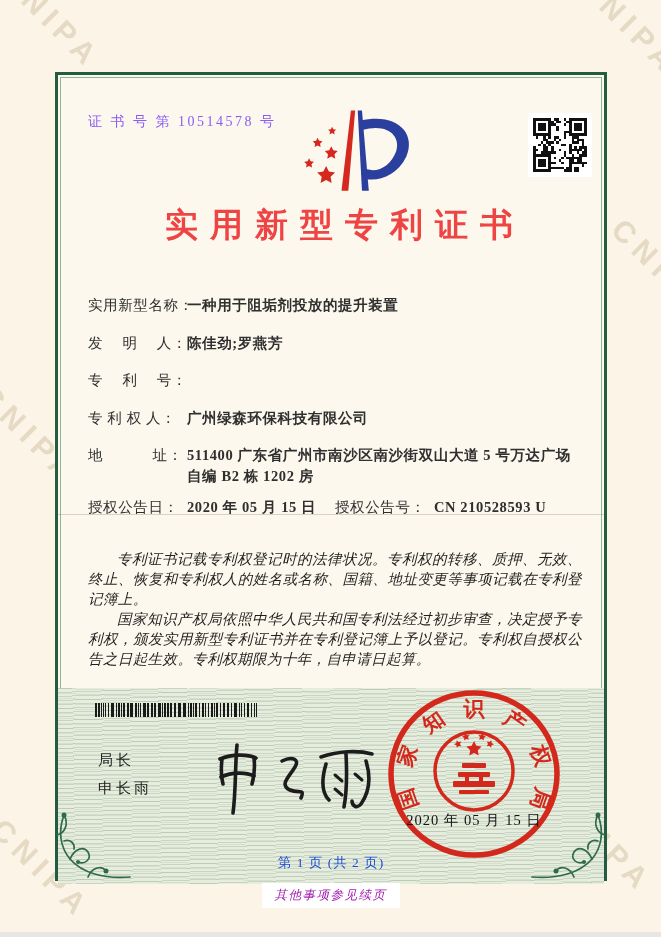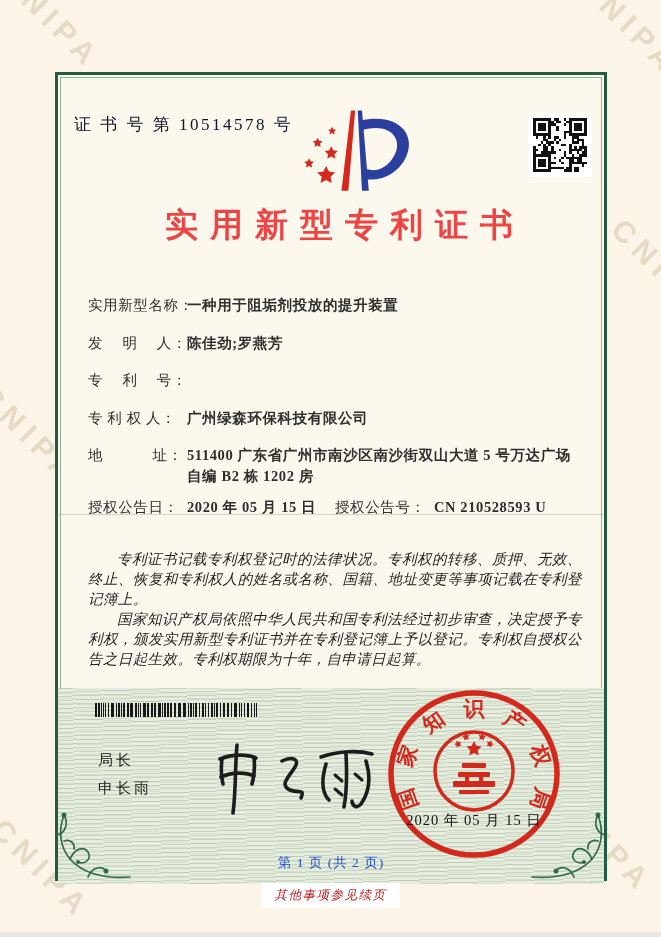--- a/index.html
+++ b/index.html
@@ -27,22 +27,22 @@
   .frame {
     position:absolute; left:55px; top:72px; width:552px; height:809px;
     border:3px solid #235c40;
     background:#fcf8ed;
   }
   .frame-inner {
     position:absolute; inset:2px; border:1px solid #93b29a; pointer-events:none;
   }
   
   .cert-no {
-    position:absolute; left:16px; top:38px;
-    font-size:17px; letter-spacing:2.5px; color:#0f172a;
+    position:absolute; left:30px; top:38px;
+    font-size:14px; letter-spacing:2.5px; color:#8b5cf6;
   }
   .logo { position:absolute; left:234px; top:26px; width:128px; height:100px; }
   .qr-box {
     position:absolute; left:470px; top:38px; width:64px; height:64px;
     background:#ffffff; display:flex; align-items:center; justify-content:center;
   }
   .title {
     position:absolute; left:0; top:128px; width:100%;
     text-align:center; transform:translateX(14px);
     font-size:33px; font-weight:bold; letter-spacing:12px;
@@ -96,21 +96,21 @@
   }
   .ornament { position:absolute; width:80px; height:80px; }
   .orn-left  { left:-6px; bottom:-7px; }
   .orn-right { right:-6px; bottom:-7px; transform:scaleX(-1); }
   
   .continuation {
     position:absolute; left:0; top:883px; width:100%; text-align:center;
   }
   .continuation span {
     display:inline-block; background:#ffffff; padding:4px 13px;
-    font-size:12.5px; font-style:italic; letter-spacing:1.5px; color:#b91c1c;
+    font-size:12.5px; font-style:italic; letter-spacing:1.5px; color:#a21caf;
   }
   .page-edge {
     position:absolute; left:0; bottom:0; width:100%; height:5px; background:#e8e6e1;
   }
 </style>
 </head>
 <body>
 
 <div class="wm" style="left:-12px; top:2px">CNIPA</div>
 <div class="wm" style="left:566px; top:8px">CNIPA</div>

